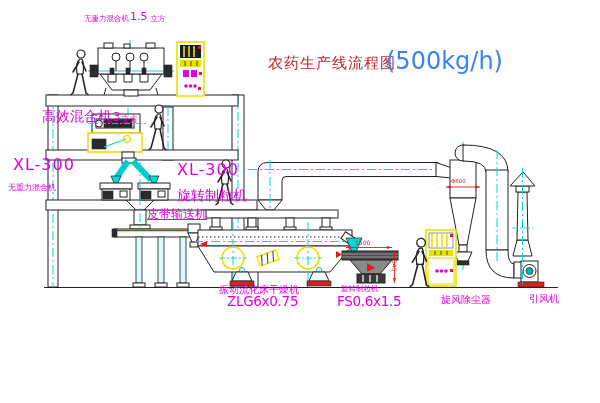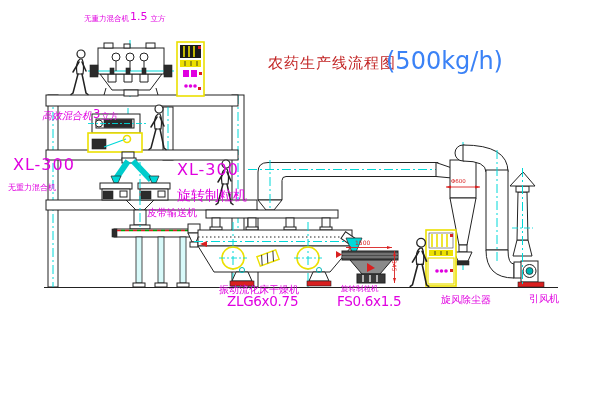--- a/index.html
+++ b/index.html
@@ -305,32 +305,32 @@
 <div class="lbl flexbase" style="left:84px;top:11px;">
   <span style="font-size:7.5px;">无重力混合机</span>
   <span style="font-size:11px;text-align:center;">1.5</span>
   <span style="font-size:7.5px;margin-left:2px;">立方</span>
 </div>
 
 <span class="t-cn" style="left:268px;top:54px;">农药生产线流程图</span>
 <span class="t-cap" style="left:386px;top:47px;">(500kg/h)</span>
 
 <div class="lbl flexbase" style="left:42px;top:109px;">
-  <span style="font-size:10px;font-style:italic;">高效混合机</span>
+  <span style="font-size:14px;">高效混合机</span>
   <span style="font-size:11.5px;">3</span>
   <span style="font-size:8.5px;">立方</span>
 </div>
 
 <span class="lbl" style="left:13px;top:157px;font-size:16px;letter-spacing:1px;">XL-300</span>
 <span class="lbl" style="left:8px;top:184px;font-size:8px;">无重力混合机</span>
 
 <span class="lbl" style="left:177px;top:162px;font-size:16px;letter-spacing:1px;">XL-300</span>
 <span class="lbl" style="left:177px;top:188px;font-size:14px;">旋转制粒机</span>
 
-<span class="lbl" style="left:147px;top:208px;font-size:10px;">皮带输送机</span>
+<span class="lbl" style="left:147px;top:208px;font-size:12px;text-decoration:underline;">皮带输送机</span>
 
 <span class="lbl" style="left:219px;top:285px;font-size:10px;">振动流化床干燥机</span>
 <span class="lbl" style="left:227px;top:295px;font-size:13.5px;letter-spacing:-0.3px;">ZLG6x0.75</span>
 
 <span class="lbl" style="left:341px;top:285px;font-size:7.5px;">旋转制粒机</span>
 <span class="lbl" style="left:337px;top:295px;font-size:13.5px;letter-spacing:-0.3px;">FS0.6x1.5</span>
 
 <span class="lbl" style="left:441px;top:295px;font-size:10px;">旋风除尘器</span>
 <span class="lbl" style="left:509px;top:294px;font-size:10px;margin-left:20px;">引风机</span>
 

